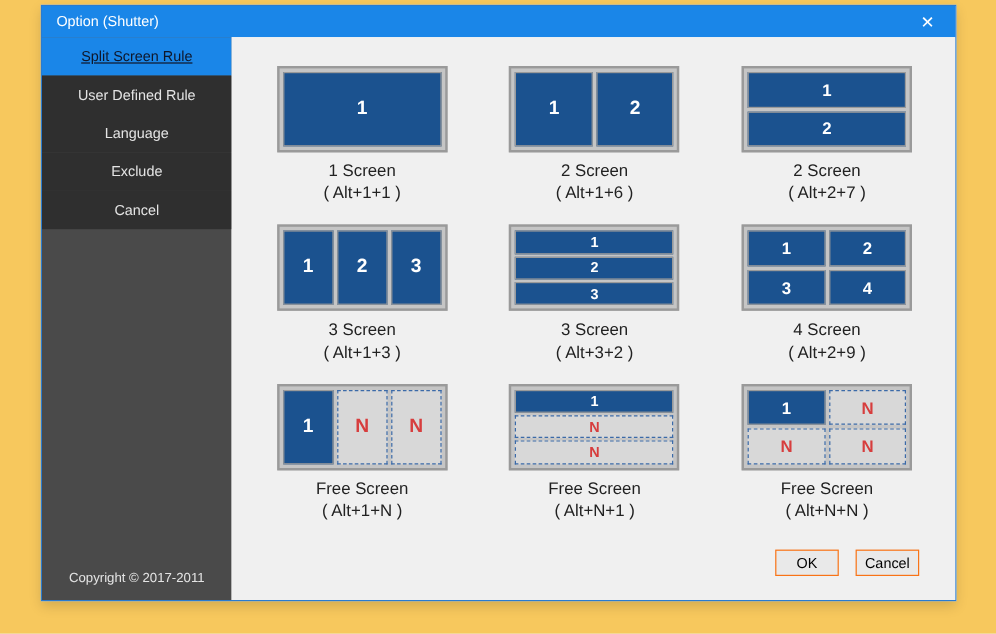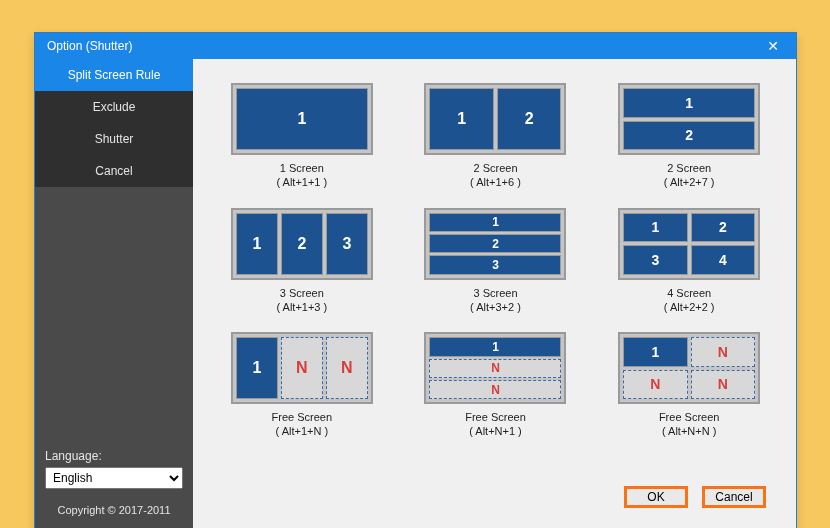--- a/index.html
+++ b/index.html
@@ -7,21 +7,21 @@
     background: #f7c85d;
     font-family: "Segoe UI", Arial, sans-serif;
     font-size: 12px;
     width: 830px;
     height: 528px;
     position: relative;
   }
   .window {
     position: absolute;
     left: 34px;
-    top: 32px;
+    top: 4px;
     width: 763px;
     height: 497px;
     background: #fff;
     border: 1px solid #2a7bd0;
     box-shadow: 0 4px 10px rgba(0,0,0,0.15);
     display: flex;
     flex-direction: column;
   }
   .titlebar {
     height: 26px;
@@ -56,21 +56,22 @@
     height: 32px;
     display: flex;
     align-items: center;
     justify-content: center;
     cursor: pointer;
     background: #2f2f2f;
     color: #e4e4e4;
   }
   .sidebar-item.active {
     background: #1a86e8;
-    color: #ffffff;
+    color: #0f172a;
+    text-decoration: underline;
   }
   .sidebar-spacer { flex: 1; }
   .lang-block {
     padding: 0 10px 8px 10px;
   }
   .lang-label {
     color: #e4e4e4;
     margin-bottom: 4px;
     font-size: 12px;
   }
@@ -128,36 +129,36 @@
     border: 1px solid #9a9a9a;
   }
   .pane.small { font-size: 14px; }
   .pane.free {
     background: #d8d8d8;
     color: #d73d3d;
     border: 1px dashed #3b6aa8;
   }
   .cap {
     text-align: center;
-    font-size: 11px;
+    font-size: 14px;
     color: #222;
     margin-top: 6px;
     line-height: 1.3;
   }
   .footer {
     display: flex;
     justify-content: flex-end;
     gap: 14px;
     padding: 4px 4px 10px 0;
   }
   .btn {
-    width: 64px;
+    width: 53px;
     height: 22px;
     background: #e9e9e9;
-    border: 3px solid #f97316;
+    border: 1px solid #f97316;
     font-size: 12px;
     cursor: pointer;
     display: flex;
     align-items: center;
     justify-content: center;
   }
   .row { display:flex; flex-direction:row; flex:1; min-height:0;}
 </style>
 </head>
 <body>
@@ -167,35 +168,32 @@
     <span class="title">Option (Shutter)</span>
     <span class="close">✕</span>
   </div>
   <div class="body">
 
     <div class="sidebar">
       <div class="sidebar-item active">
           <span>Split Screen Rule</span>
         </div>
       <div class="sidebar-item">
+          <span>User Defined Rule</span>
+        </div>
+      <div class="sidebar-item">
+          <span>Language</span>
+        </div>
+      <div class="sidebar-item">
           <span>Exclude</span>
-        </div>
-      <div class="sidebar-item">
-          <span>Shutter</span>
         </div>
       <div class="sidebar-item">
           <span>Cancel</span>
         </div>
       <div class="sidebar-spacer"></div>
-      <div class="lang-block">
-        <div class="lang-label">Language:</div>
-        <select class="lang-select">
-          <option>English</option>
-        </select>
-      </div>
       <div class="copyright">
         <div>Copyright © 2017-2011</div>
       </div>
     </div>
 
     <div class="main">
       <div class="grid">
 
         <div class="cell">
           <div class="diagram">
@@ -259,21 +257,21 @@
 
         <div class="cell">
           <div class="diagram grid2" style="gap:3px;">
             <div class="pane small">1</div>
             <div class="pane small">2</div>
             <div class="pane small">3</div>
             <div class="pane small">4</div>
           </div>
           <div class="cap">
             <div>4 Screen</div>
-            <div>( Alt+2+2 )</div>
+            <div>( Alt+2+9 )</div>
           </div>
         </div>
 
         <div class="cell">
           <div class="diagram">
             <div class="row" style="gap:3px;">
               <div class="pane" style="flex:1;">1</div>
               <div class="pane free" style="flex:1;">N</div>
               <div class="pane free" style="flex:1;">N</div>
             </div>

